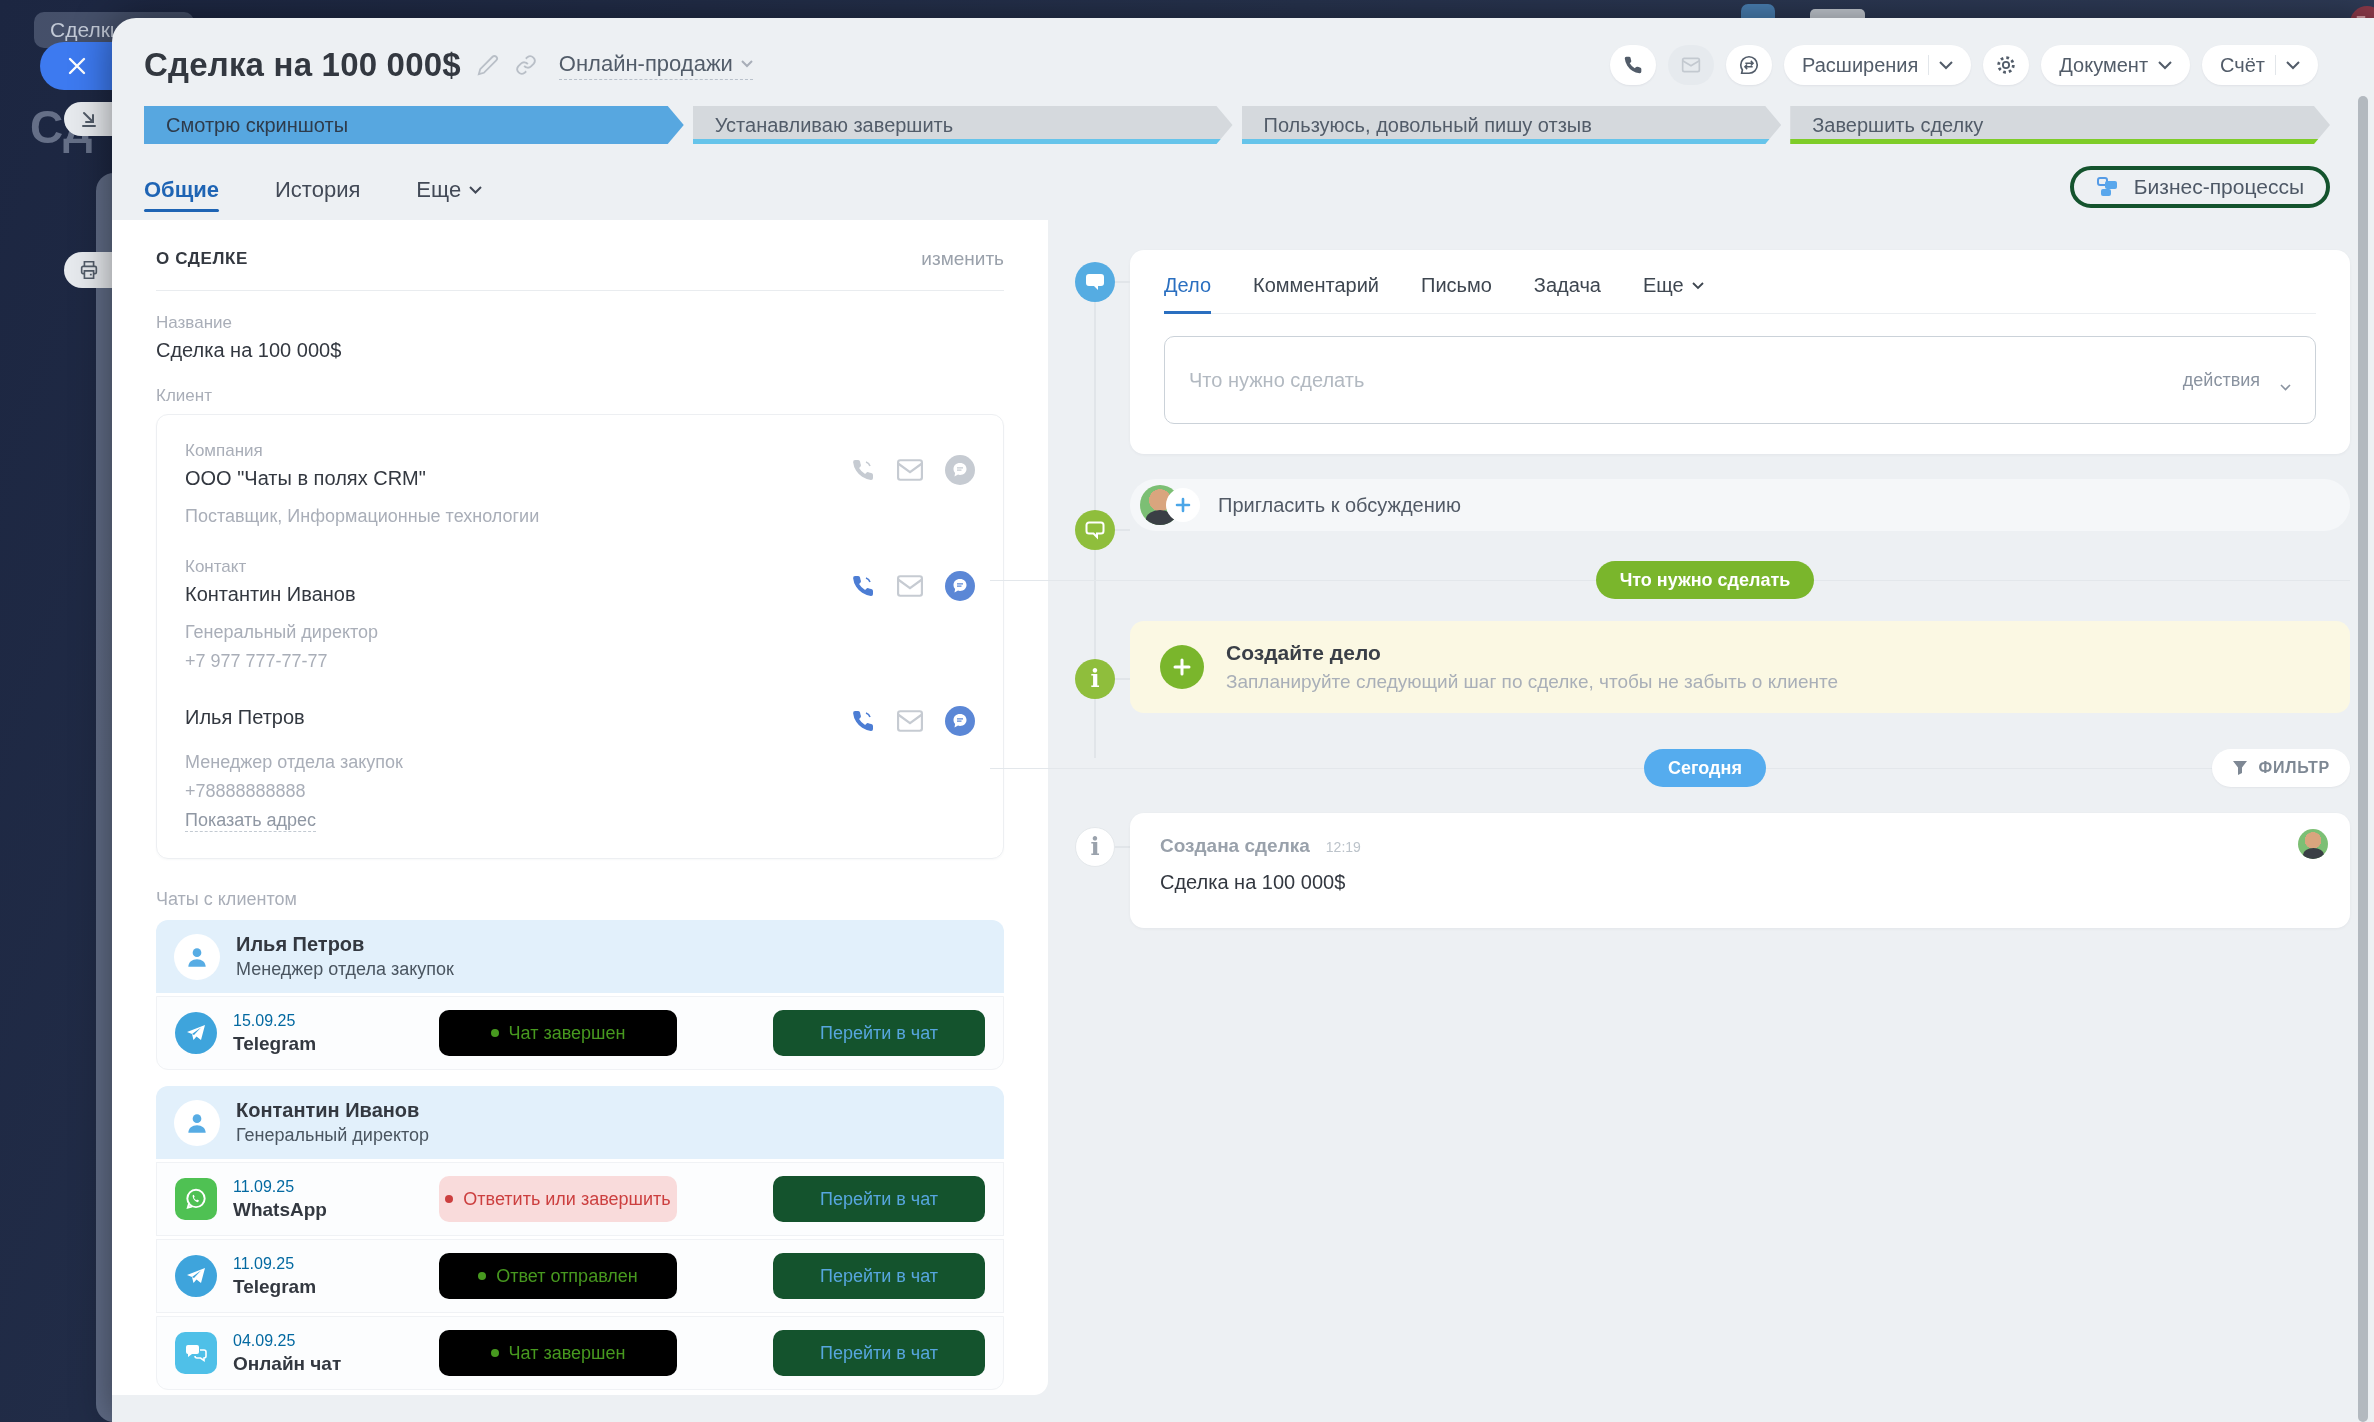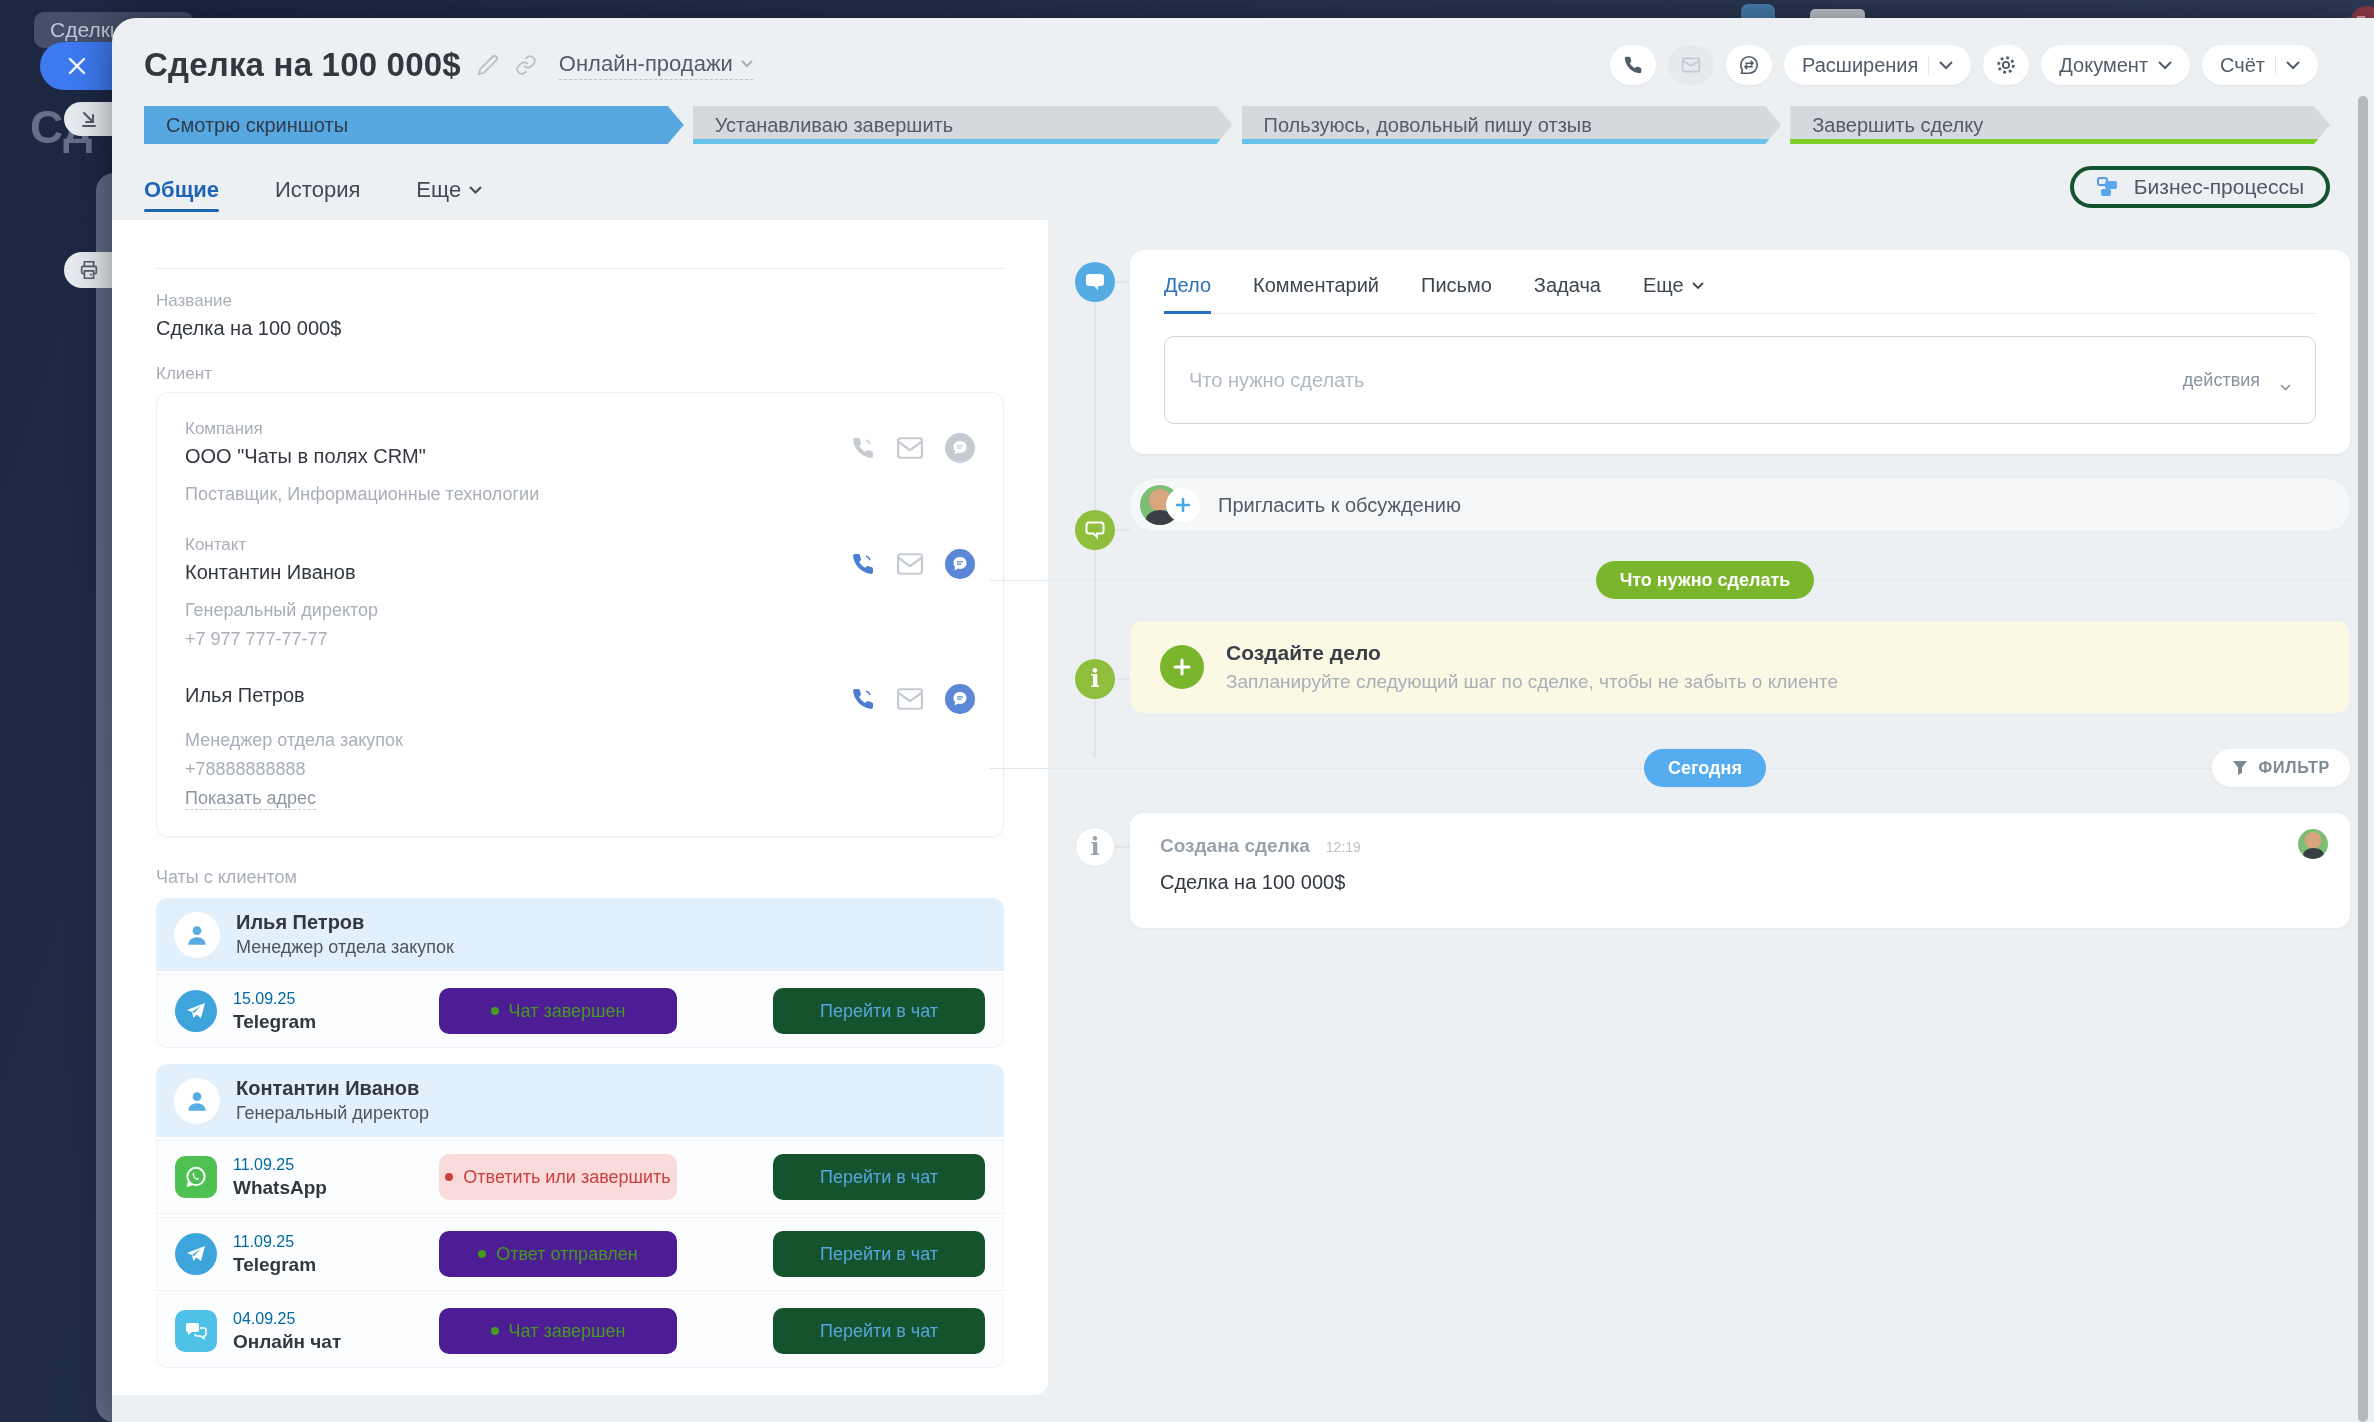--- a/index.html
+++ b/index.html
@@ -110,21 +110,21 @@
   .cg-role { font-size:18px; color:#4A5560; margin-top:3px; }
   .ch-icon { width:42px; height:42px; flex:none; border-radius:50%; display:flex;
     align-items:center; justify-content:center; }
   .tg { background:#3EA4DC; } .wa { background:#4FC153; border-radius:10px; }
   .oc { background:#4FC0E8; border-radius:10px; }
   .ch-date { font-size:16px; color:#0369a1; }
   .ch-name { font-size:19px; font-weight:600; color:#333840; margin-top:3px; }
   .ch-meta { width:190px; }
   .status-pill { width:238px; height:46px; border-radius:10px; display:flex; align-items:center;
     justify-content:center; gap:10px; font-size:18px; }
-  .status-pill.green { background:#4c1d95; color:#47991F; }
+  .status-pill.green { background:#000000; color:#47991F; }
   .status-pill.red { background:#F9DBDB; color:#CC3F3F; }
   .dot { width:8px; height:8px; border-radius:50%; background:currentColor; }
   .goto-btn { width:212px; height:46px; margin-left:auto; border-radius:10px; background:#14532d;
     color:#57A6DE; font-size:18px; display:flex; align-items:center; justify-content:center; }
   
   .right-col { position:absolute; left:948px; right:24px; top:232px; bottom:0; }
   .rail { position:absolute; left:34px; top:40px; width:2px; height:468px; background:#E1E5E9; }
   .tl-row { position:relative; margin-left:70px; }
   .tl-marker { position:absolute; left:-55px; width:40px; height:40px; border-radius:50%;
     display:flex; align-items:center; justify-content:center; color:#fff; }
@@ -343,20 +343,24 @@
             <rect x="2" y="2" width="9" height="7" rx="2" fill="none" stroke="#559BE6" stroke-width="2"></rect>
             <rect x="9" y="5" width="12" height="8" rx="2" fill="#59A7EC"></rect>
             <rect x="5" y="13" width="10" height="7" rx="2" fill="#59A7EC"></rect>
           </svg>
       </span>
       <span>Бизнес-процессы</span>
     </div>
   </div>
 
   <div class="left-panel">
+    <div class="sec-head">
+      <div class="sec-title">О СДЕЛКЕ</div>
+      <div class="edit-link">изменить</div>
+    </div>
     <div class="lp-divider"></div>
 
     <div class="field-label">Название</div>
     <div class="field-value">Сделка на 100 000$</div>
 
     <div class="field-label" style="margin-top:24px">Клиент</div>
 
     <div class="client-card">
       <div class="crow">
         <div class="grow">

